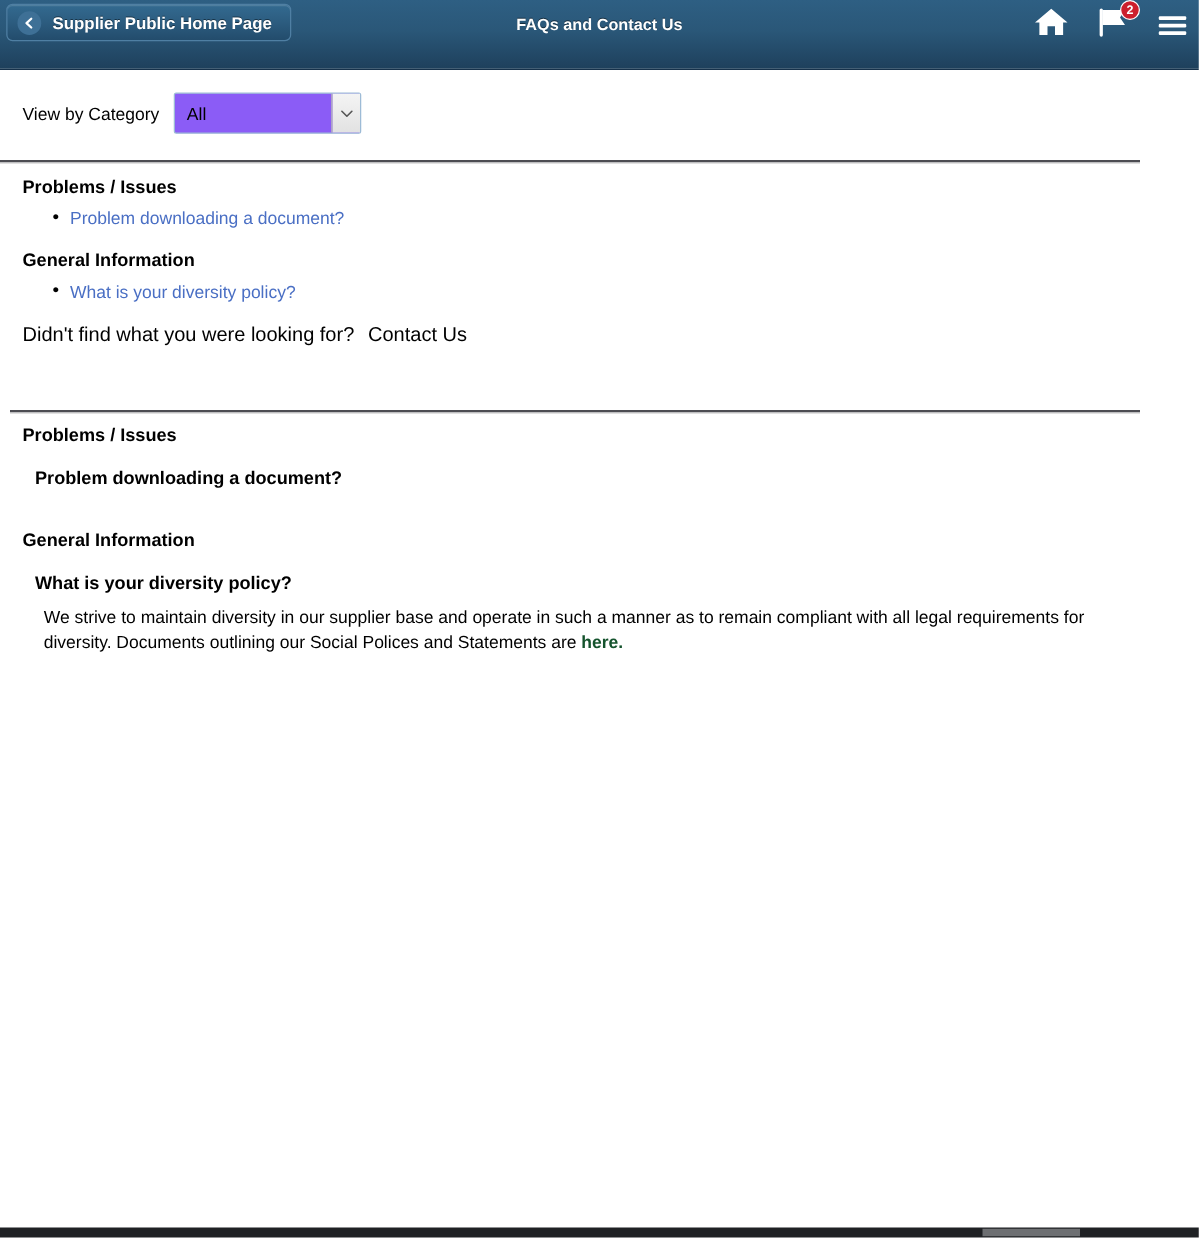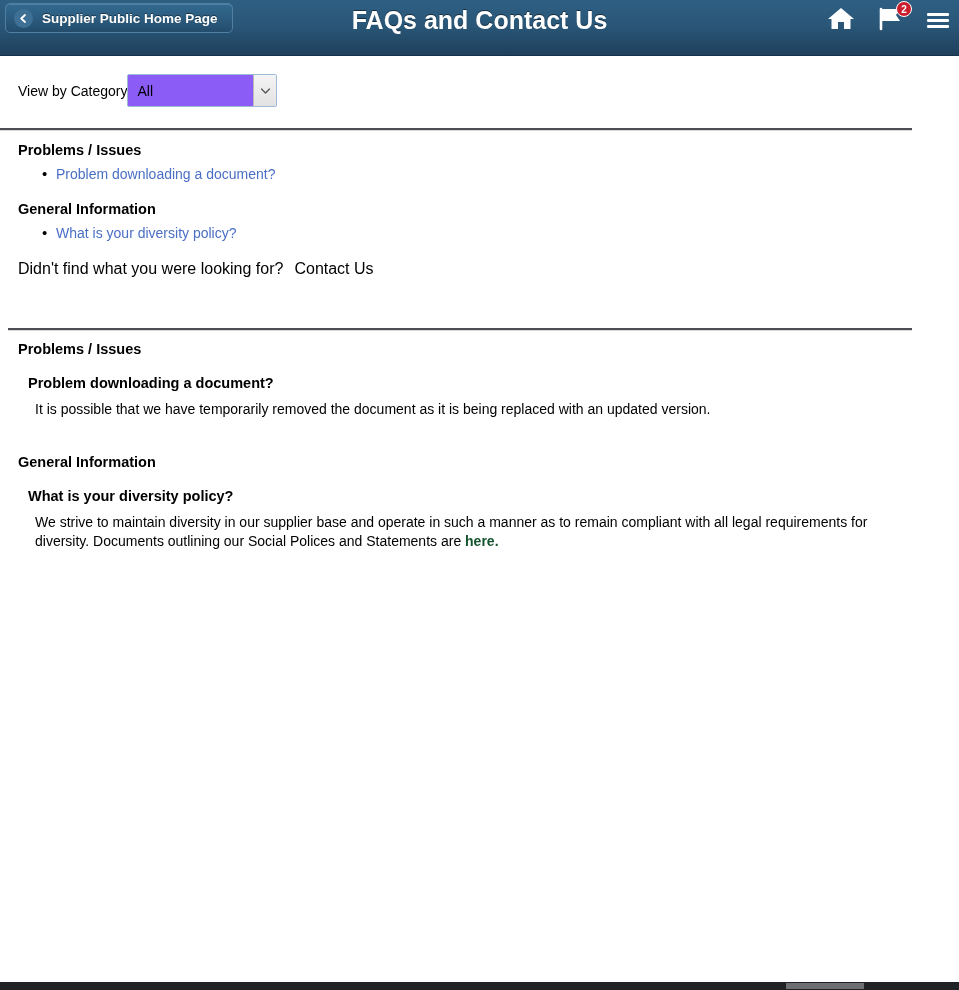--- a/index.html
+++ b/index.html
@@ -60,21 +60,21 @@
     text-shadow: 0 -1px 0 rgba(0,0,0,0.45);
   }
   .header-title {
     position: absolute;
     left: 0; right: 0;
     top: 0;
     height: 40px;
     line-height: 40px;
     text-align: center;
     color: #ffffff;
-    font-size: 25px;
+    font-size: 13px;
     font-weight: bold;
     text-shadow: 0 -1px 0 rgba(0,0,0,0.5);
     pointer-events: none;
   }
   .header-icons {
     position: absolute;
     right: 10px;
     top: 0;
     height: 40px;
     display: flex;
@@ -107,20 +107,21 @@
     margin: 3px 0;
   }
 
   
   .filter-row {
     position: absolute;
     left: 18px;
     top: 74px;
     display: flex;
     align-items: center;
+    gap: 12px;
   }
   .filter-label {
     font-size: 14px;
     color: #000;
   }
   .select-box {
     position: relative;
     width: 150px;
     height: 33px;
     border: 1px solid #9dbbd6;
@@ -329,21 +330,20 @@
 </div>
 
 <div class="rule" id="rule-2"></div>
 
 <div class="answers">
 
   <div>
     <div class="ans-cat">Problems / Issues</div>
     <div class="ans-q">Problem downloading a document?</div>
     <div class="ans-body">
-      <p>It is possible that we have temporarily removed the document as it is being replaced with an updated version.</p>
     </div>
   </div>
 
   <div class="group-gap"></div>
 
   <div>
     <div class="ans-cat">General Information</div>
     <div class="ans-q">What is your diversity policy?</div>
     <div class="ans-body">
       <p><span>We strive to maintain diversity in our supplier base and operate in such a manner as to remain compliant with all legal requirements for diversity. Documents outlining our Social Polices and Statements are </span><a class="inline-link">here.</a></p>

